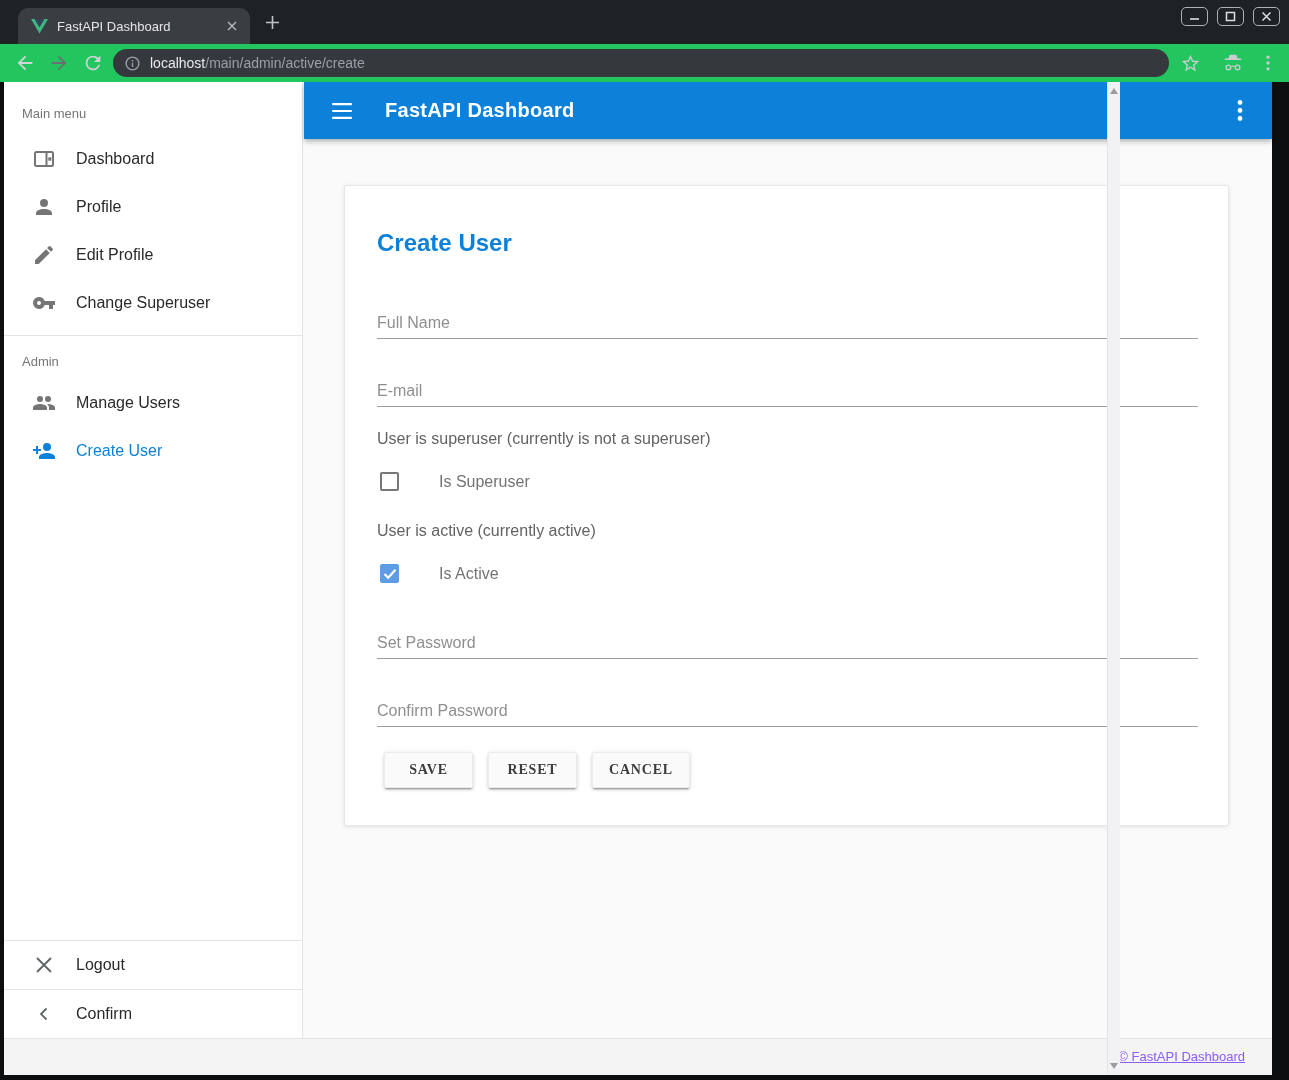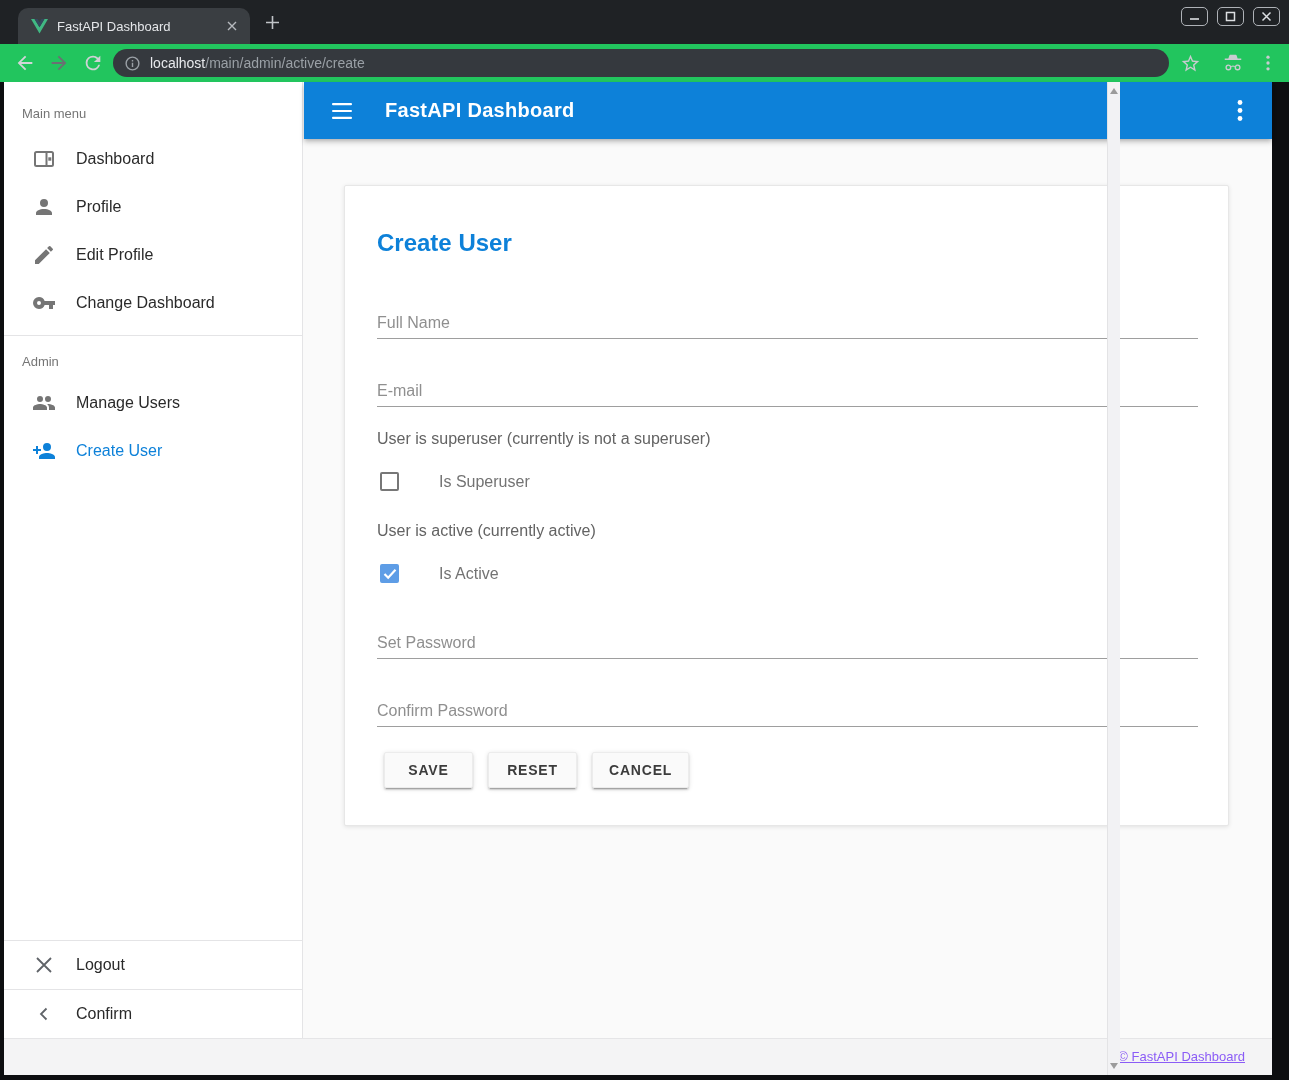--- a/index.html
+++ b/index.html
@@ -68,21 +68,21 @@
   .hint1 { top:244px; }  .hint2 { top:336px; }
   .cb-row { position:absolute; left:35px; display:flex; align-items:center; }
   .cb-row1 { top:286px; } .cb-row2 { top:378px; }
   .cbox { width:19px; height:19px; border:2px solid #777; border-radius:2px; background:#fff;
           display:flex; align-items:center; justify-content:center; }
   .cbox.checked { background:#5e9de6; border-color:#5e9de6; }
   .cb-label { margin-left:40px; font-size:16px; color:#737373; }
   .btn-row { position:absolute; left:39px; top:566px; display:flex; gap:15px; }
   .btn { min-width:89px; height:36px; padding:8px 16px; background:#fafafa; border:1px solid #ececec;
          border-radius:2px; font-size:14px; font-weight:bold; color:#3c3c3c; letter-spacing:.8px;
-         font-family:Liberation Sans, sans-serif; cursor:pointer;
+         font-family:Liberation Serif, serif; cursor:pointer;
          box-shadow:0 3px 1px -2px rgba(0,0,0,.2), 0 2px 2px 0 rgba(0,0,0,.14), 0 1px 5px 0 rgba(0,0,0,.12); }
 
   
   .footer { position:absolute; left:0; bottom:0; width:1268px; height:37px; background:#f4f4f5;
             border-top:1px solid #e5e5e7; }
   .footer-text { position:absolute; right:27px; top:10px; font-size:13px; color:#8b5cf6;text-decoration:underline; }
   .scrollbar { position:absolute; right:0; top:0; width:13px; height:993px; background:#f2f2f4;
                border-left:1px solid #e3e3e5; }
   .sb-arrow { position:absolute; left:2px; width:0; height:0; border-left:4px solid transparent;
               border-right:4px solid transparent; }
@@ -187,21 +187,21 @@
         <svg class="ic" viewBox="0 0 24 24">
           <path fill="#757575" d="M20.71 7.04a1 1 0 0 0 0-1.41l-2.34-2.34a1 1 0 0 0-1.41 0l-1.84 1.83 3.75 3.75M3 17.25V21h3.75L17.81 9.93l-3.75-3.75L3 17.25z"></path>
         </svg>
         <span class="lbl">Edit Profile</span>
       </div>
 
       <div class="side-item">
         <svg class="ic" viewBox="0 0 24 24">
           <path fill="#757575" d="M12.65 10A6 6 0 0 0 7 6a6 6 0 1 0 0 12 6 6 0 0 0 5.65-4H17v4h4v-4h2v-4H12.65zM7 14a2 2 0 1 1 0-4 2 2 0 0 1 0 4z"></path>
         </svg>
-        <span class="lbl">Change Dashboard</span>
+        <span class="lbl">Change Superuser</span>
       </div>
 
       <div class="divider"></div>
       <div class="side-label admin">Admin</div>
 
       <div class="side-item">
         <svg class="ic" viewBox="0 0 24 24">
           <path fill="#757575" d="M16 11a3 3 0 1 0 0-6 3 3 0 0 0 0 6zm-8 0a3 3 0 1 0 0-6 3 3 0 0 0 0 6zm0 2c-2.33 0-7 1.17-7 3.5V19h14v-2.5C15 14.17 10.33 13 8 13zm8 0c-.29 0-.62.02-.97.05 1.16.84 1.97 1.97 1.97 3.45V19h6v-2.5c0-2.33-4.67-3.5-7-3.5z"></path>
         </svg>
         <span class="lbl">Manage Users</span>

